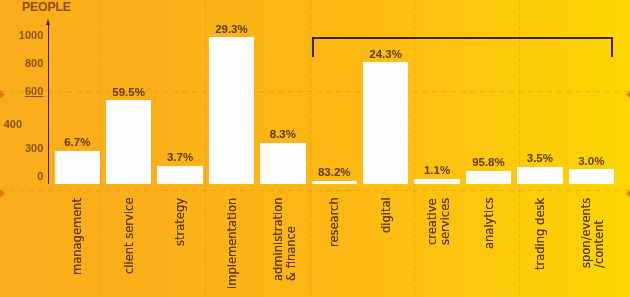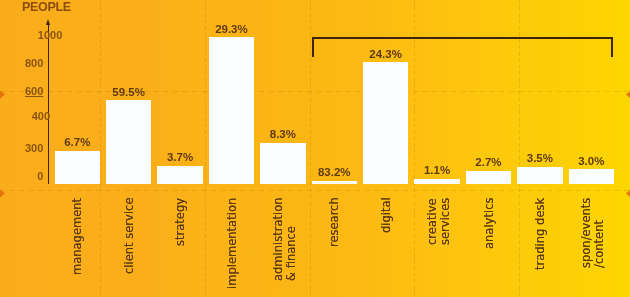--- a/index.html
+++ b/index.html
@@ -98,31 +98,31 @@
       <div class="vlabel" style="left: 200.7px; width: 61.5px; top: 23.814px;">29.3%</div>
       <div class="bar" style="left: 260.1px; width: 45.5px; top: 142.534px; height: 41.666px;"></div>
       <div class="vlabel" style="left: 252.1px; width: 61.5px; top: 129.234px;">8.3%</div>
       <div class="bar" style="left: 311.5px; width: 45.5px; top: 180.686px; height: 3.514px;"></div>
       <div class="vlabel" style="left: 303.5px; width: 61.5px; top: 167.386px;">83.2%</div>
       <div class="bar" style="left: 362.9px; width: 45.5px; top: 62.214px; height: 121.986px;"></div>
       <div class="vlabel" style="left: 354.9px; width: 61.5px; top: 48.914px;">24.3%</div>
       <div class="bar" style="left: 414.3px; width: 45.5px; top: 178.678px; height: 5.522px;"></div>
       <div class="vlabel" style="left: 406.3px; width: 61.5px; top: 165.378px;">1.1%</div>
       <div class="bar" style="left: 465.7px; width: 45.5px; top: 170.646px; height: 13.554px;"></div>
-      <div class="vlabel" style="left: 457.7px; width: 61.5px; top: 157.346px;">2.7%</div>
+      <div class="vlabel" style="left: 457.7px; width: 61.5px; top: 157.346px;">95.8%</div>
       <div class="bar" style="left: 517.1px; width: 45.5px; top: 166.63px; height: 17.57px;"></div>
       <div class="vlabel" style="left: 509.1px; width: 61.5px; top: 153.33px;">3.5%</div>
       <div class="bar" style="left: 568.5px; width: 45.5px; top: 169.14px; height: 15.06px;"></div>
       <div class="vlabel" style="left: 560.5px; width: 61.5px; top: 155.84px;">3.0%</div>
     </div>
   <div id="ytlabels">
-      <div class="ytick" style="left: 0px; width: 43.3px; top: 30px; margin-left: 19px;">1000</div>
+      <div class="ytick" style="left: 0px; width: 43.3px; top: 30px;">1000</div>
       <div class="ytick" style="left: 0px; width: 43.3px; top: 58.2px;">800</div>
       <div class="ytick" style="left: 0px; width: 43.3px; top: 86.4px; text-decoration: underline;">600</div>
-      <div class="ytick" style="left: 0px; width: 50px; top: 111px;">400</div>
+      <div class="ytick" style="left: 0px; width: 22px; top: 119px;">400</div>
       <div class="ytick" style="left: 0px; width: 43.3px; top: 142.8px;">300</div>
       <div class="ytick" style="left: 0px; width: 43.3px; top: 171px;">0</div>
     </div>
   <div id="cats">
       <div class="cat" style="transform: rotate(-90deg); left: 71.3531px; top: 274.641px;">
         <span>management</span>
       </div>
       <div class="cat" style="transform: rotate(-90deg); left: 122.753px; top: 274.031px;">
         <span>client service</span>
       </div>

